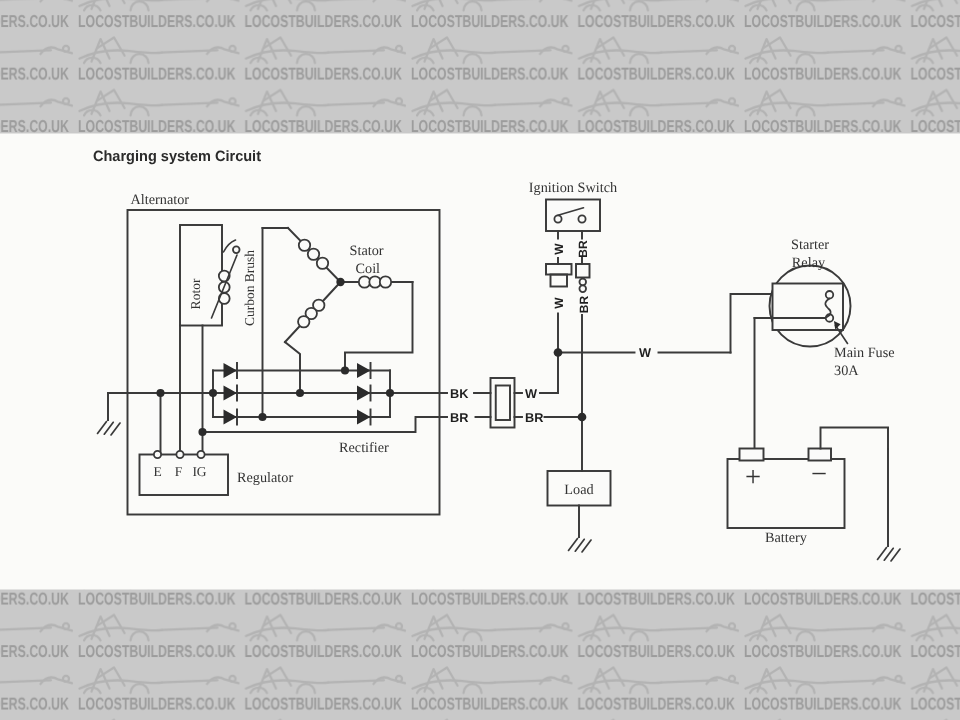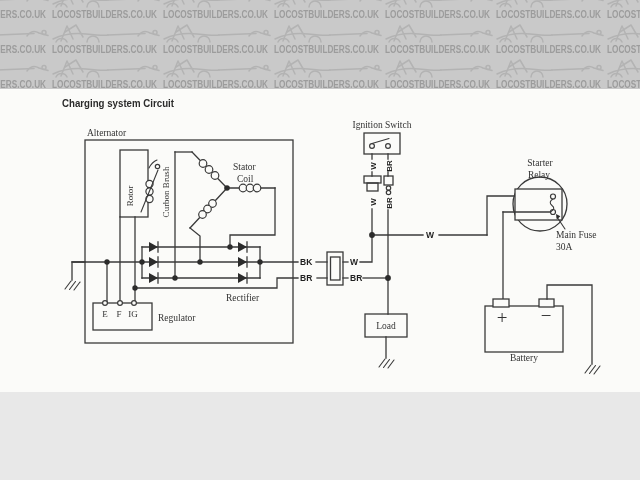--- a/index.html
+++ b/index.html
@@ -1,16 +1,16 @@
 <!DOCTYPE html>
 <html><head>
 <meta charset="utf-8">
 <style>
   html,body{margin:0;padding:0;background:#e8e8e8;}
-  #stage{position:relative;width:640px;height:392px;overflow:hidden;background:#fbfbf9;
+  #stage{position:relative;width:640px;height:480px;overflow:hidden;background:#fbfbf9;
          font-family:"Liberation Sans",sans-serif;}
   svg{display:block;}
   
   .ln{fill:none;stroke:#3a3a3a;stroke-width:1.3px;stroke-linecap:square;stroke-linejoin:miter;}
   .thin{fill:none;stroke:#3a3a3a;stroke-width:1.1px;stroke-linecap:round;}
   .fillshape{fill:#2b2b2b;stroke:none;}
   .term{fill:#fbfbf9;stroke:#3a3a3a;stroke-width:1.2px;}
   .wbox{fill:#fbfbf9;stroke:#3a3a3a;stroke-width:1.3px;}
   
   .ttl{font-family:"Liberation Sans",sans-serif;font-size:10px;font-weight:bold;fill:#2b2b2b;}

